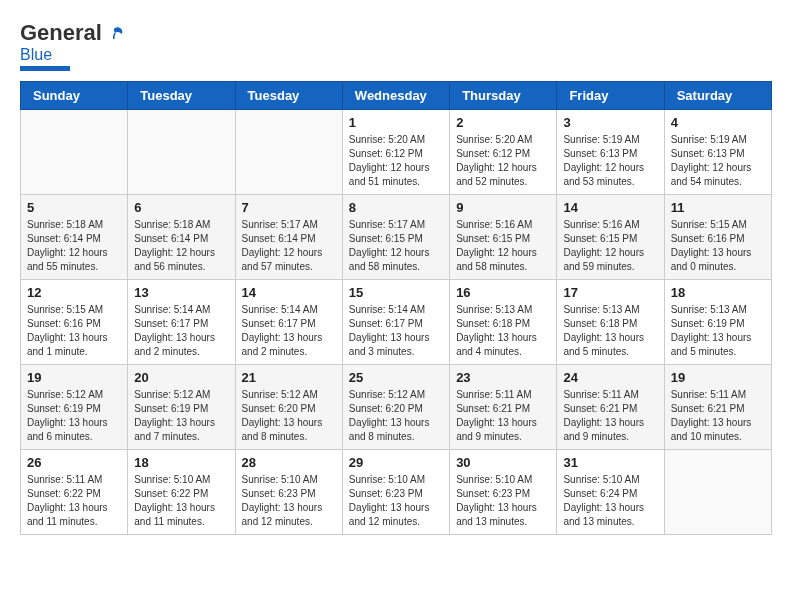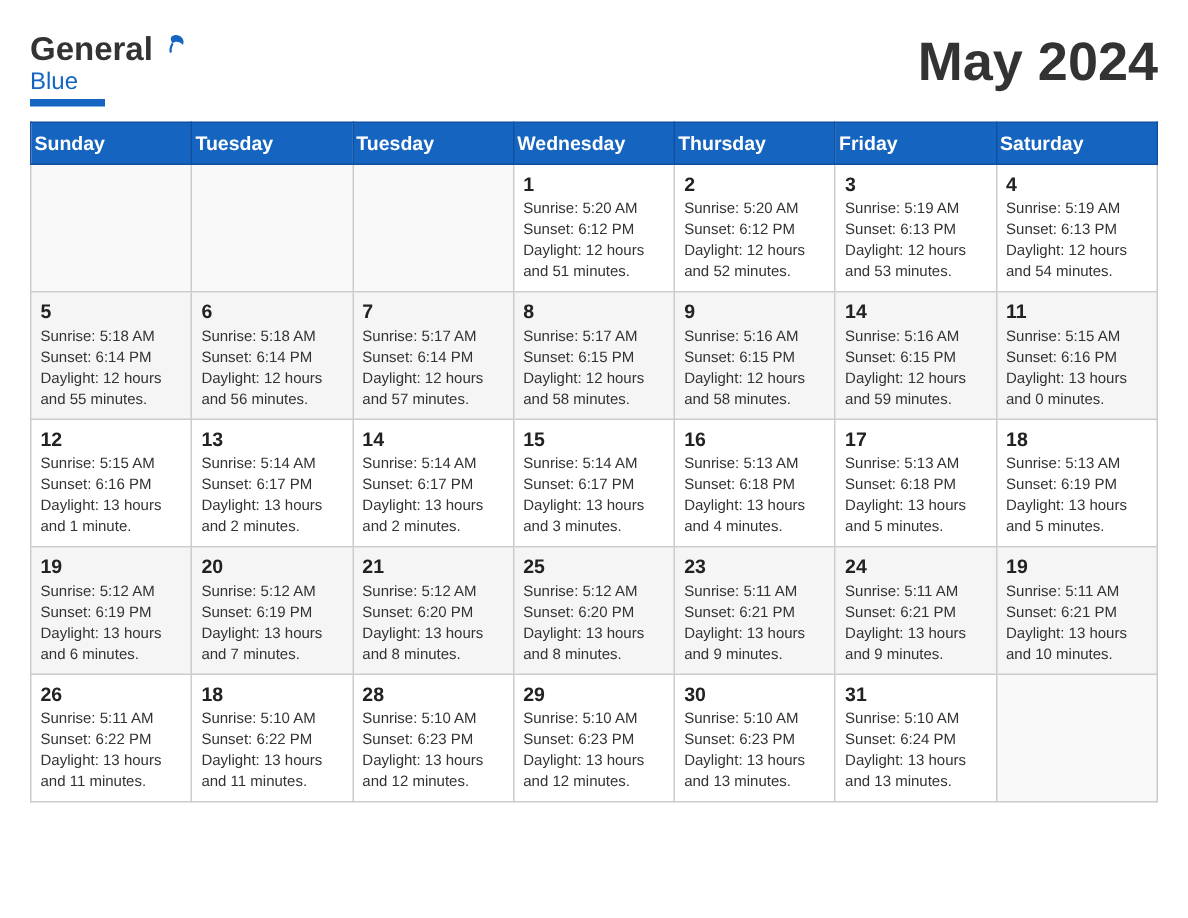--- a/index.html
+++ b/index.html
@@ -16,21 +16,21 @@
       align-items: flex-start;
       margin-bottom: 10px;
     }
     .logo {
       display: flex;
       flex-direction: column;
       align-items: flex-start;
     }
     .logo-row {
       display: flex;
-      align-items: flex-start;
+      align-items: flex-end;
     }
     .logo-blue-bar {
       width: 50px;
       height: 5px;
       background: #1565C0;
       margin-top: 2px;
     }
     .title-area {
       text-align: right;
     }
@@ -45,21 +45,21 @@
     }
     .calendar-table {
       width: 100%;
       border-collapse: collapse;
       border: 1px solid #ccc;
     }
     .calendar-table th {
       background: #1565C0;
       color: #fff;
       text-align: left;
-      padding: 6px 2px;
+      padding: 6px 12px;
       font-size: 13px;
       border: 1px solid #1150a0;
     }
     .calendar-table td {
       vertical-align: top;
       padding: 5px 6px;
       border: 1px solid #ccc;
       font-size: 11px;
       color: #333;
       min-height: 80px;
@@ -98,21 +98,20 @@
         <path d="M11 4 C14 2, 20 5, 18 10 C16 8, 13 7, 11 9 C10 7, 9 5, 11 4Z" fill="#1565C0"></path>
         <path d="M11 9 C10 11, 9 13, 10 15" stroke="#1565C0" stroke-width="1.5" fill="none"></path>
       </svg>
     </div>
     <div class="logo-row">
       <span style="font-size:16px;font-weight:normal;color:#1565C0;">Blue</span>
     </div>
     <div class="logo-blue-bar"></div>
   </div>
   <div class="title-area">
-    <div class="month-title">May 2024</div>
   </div>
 </div>
 
 <table class="calendar-table">
   <thead>
     <tr>
     <th>Sunday</th>
         <th>Tuesday</th>
         <th>Tuesday</th>
         <th>Wednesday</th>

